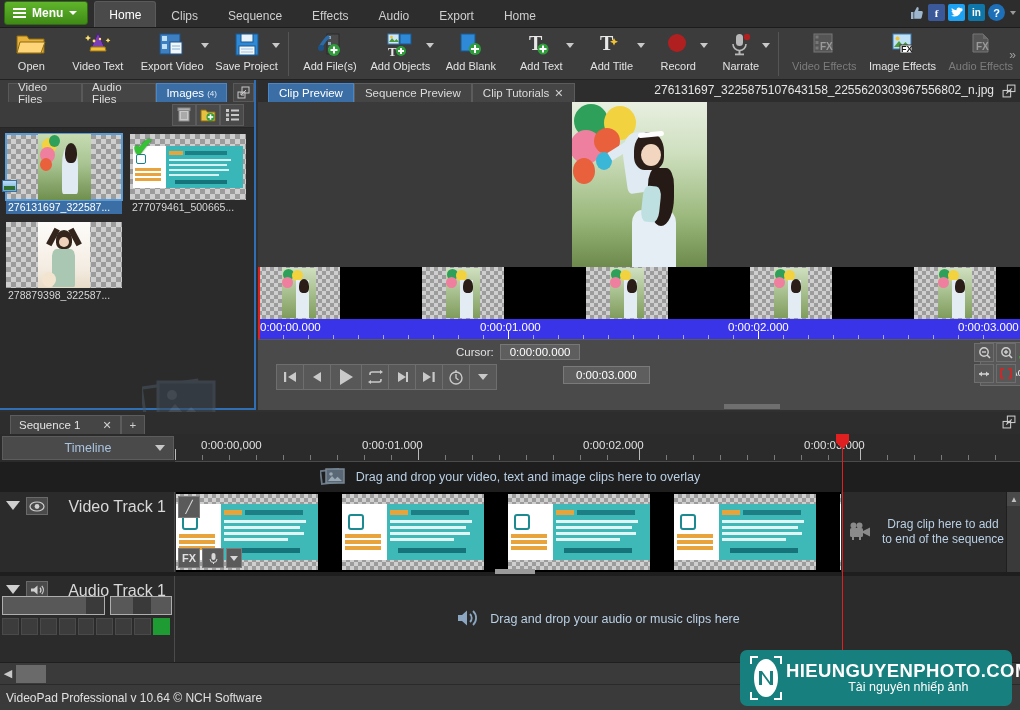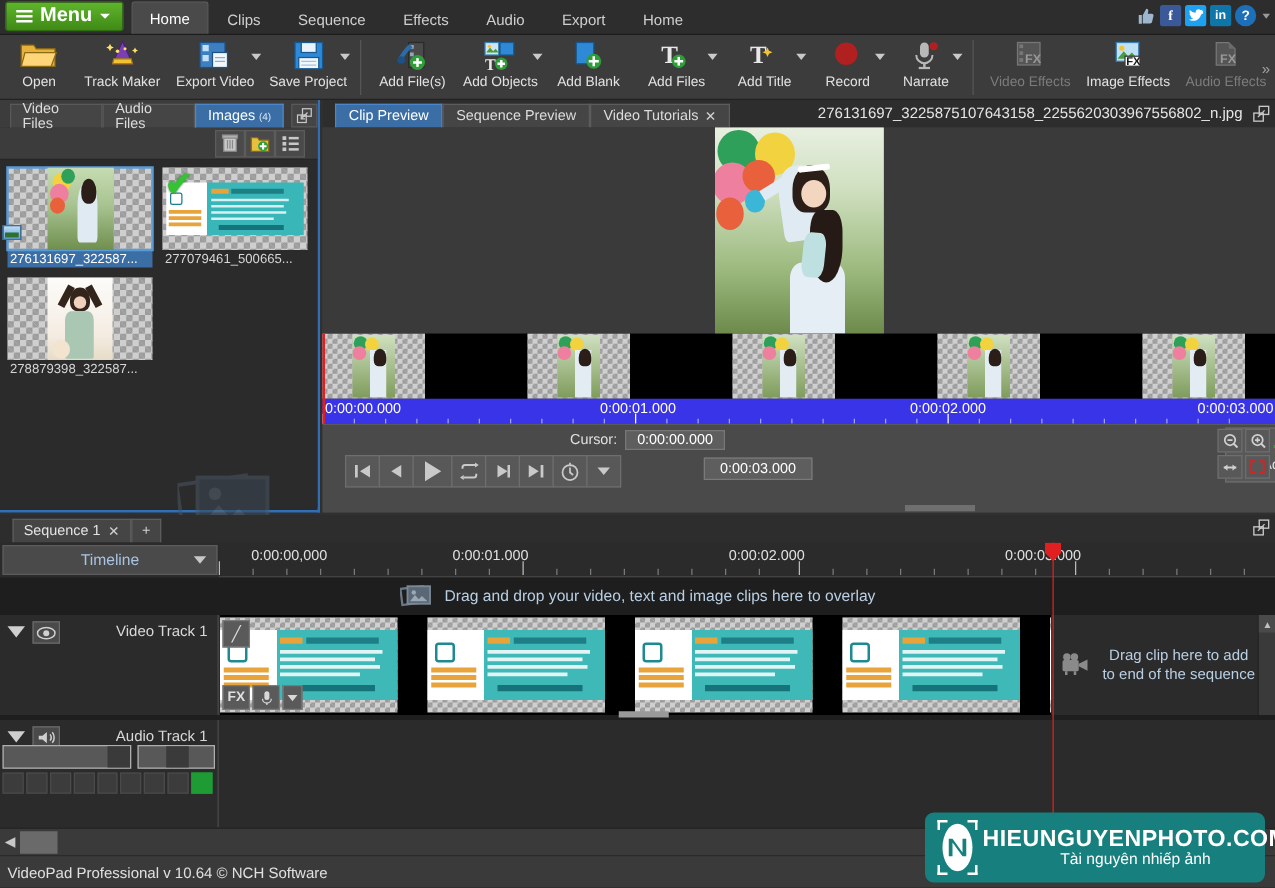--- a/index.html
+++ b/index.html
@@ -18,21 +18,21 @@
   .menubar {
     position: absolute; left:0; top:0; width:1020px; height:28px;
     background:#2d2d2d; border-bottom:1px solid #1c1c1c;
     display:flex; align-items:flex-end;
   }
   .menu-btn {
     margin-left:4px; margin-bottom:2px;
     height:24px; padding:0 10px 0 8px;
     background:linear-gradient(#5fb52b,#3f8a16);
     border:1px solid #2f6b10; border-radius:3px;
-    color:#fff; font-size:16px; font-weight:bold;
+    color:#fff; font-size:12px; font-weight:bold;
     display:flex; align-items:center; gap:6px;
   }
   .hamburger { display:inline-flex; flex-direction:column; gap:2px; }
   .hamburger i { display:block; width:13px; height:2px; background:#fff; }
   .caret-d { width:0;height:0;border-left:4px solid transparent;border-right:4px solid transparent;border-top:4px solid #fff; }
   .menu-tabs { display:flex; align-items:flex-end; height:28px; margin-left:6px; }
   .mtab {
     height:24px; padding:0 14px; display:flex; align-items:center;
     color:#cfcfcf; font-size:12px; border:1px solid transparent; border-bottom:none;
   }
@@ -149,21 +149,21 @@
   .grpbtn .gl { font-size:11px; color:#e2e2e2; margin-top:2px; }
   .zoomgrid { position:absolute; right:4px; top:3px; display:grid; grid-template-columns:20px 20px;
      grid-gap:2px; }
   .zb { width:20px; height:19px; background:#585858; border:1px solid #6e6e6e;
      display:flex; align-items:center; justify-content:center; color:#ddd; font-size:11px; }
   .sliderbar { position:absolute; left:466px; top:64px; width:56px; height:5px; background:#6f6f6f; }
 
   
   .seqtabs { position:absolute; left:0; top:412px; width:1020px; height:22px; background:#2d2d2d;
      display:flex; align-items:flex-end; padding-left:10px; }
-  .stab { height:19px; padding:0 8px; display:flex; align-items:center; gap:6px;
+  .stab { height:19px; padding:0 8px; display:flex; align-items:center; gap:22px;
      background:#454545; border:1px solid #5c5c5c; border-bottom:none; color:#e3e3e3; font-size:11.5px; }
   .stab.plus { padding:0 8px; color:#d0d0d0; }
   .seq-expand { position:absolute; right:4px; top:3px; }
 
   .tlheader { position:absolute; left:0; top:434px; width:1020px; height:28px; background:#2b2b2b; }
   .tl-mode { position:absolute; left:2px; top:2px; width:172px; height:24px; background:#4a4a4a;
      border:1px solid #5c5c5c; display:flex; align-items:center; justify-content:center; }
   .tl-mode span { color:#a9c3e0; font-size:12.5px; }
   .tl-mode .caret { position:absolute; right:8px; width:0;height:0;
      border-left:5px solid transparent;border-right:5px solid transparent;border-top:6px solid #c7c7c7;}
@@ -177,21 +177,21 @@
      display:flex; align-items:center; justify-content:center; gap:10px; }
   .overlay-row .txt { color:#b9cfe4; font-size:12.5px; }
 
   .vtrack { position:absolute; left:0; top:492px; width:1020px; height:80px; background:#2b2b2b; }
   .trk-head { position:absolute; left:0; top:0; width:175px; height:80px; background:#2b2b2b;
      border-right:1px solid #4b4b4b; }
   .trk-tri { position:absolute; left:6px; top:9px; width:0;height:0;
      border-left:7px solid transparent;border-right:7px solid transparent;border-top:9px solid #cfcfcf; }
   .trk-icon { position:absolute; left:26px; top:5px; width:22px; height:18px; background:#4a4a4a;
      border:1px solid #6a6a6a; display:flex; align-items:center; justify-content:center; }
-  .trk-name { position:absolute; right:8px; top:6px; font-size:12px; color:#d8d8d8; }
+  .trk-name { position:absolute; right:8px; top:6px; font-size:16px; color:#d8d8d8; }
   .vclips { position:absolute; left:176px; top:0; width:665px; height:80px; background:#000;
      display:flex; overflow:hidden; }
   .vclip { width:142px; height:76px; margin-top:2px; flex:0 0 auto; position:relative;
      background-image:
        linear-gradient(45deg,#9c9c9c 25%,transparent 25%,transparent 75%,#9c9c9c 75%),
        linear-gradient(45deg,#9c9c9c 25%,#cfcfcf 25%,#cfcfcf 75%,#9c9c9c 75%);
      background-size:8px 8px; background-position:0 0,4px 4px;
      display:flex; align-items:center; justify-content:center; }
   .vgap { width:24px; flex:0 0 auto; background:#000; }
   .infog { width:142px; height:56px; position:relative; overflow:hidden;
@@ -303,21 +303,21 @@
       <span class="ico">
         <svg width="28" height="26" viewBox="0 0 28 26">
             <path d="M14 2 22 20H6z" fill="#7b3fb5" stroke="#4d1f7d"></path>
             <path d="M7 16h14l1 4H6z" fill="#f2c230" stroke="#9c7a10"></path>
             <circle cx="10" cy="10" r="1.4" fill="#ffe06a"></circle>
             <circle cx="16" cy="8" r="1.2" fill="#ffe06a"></circle>
             <path d="M4 4l1 2 2 1-2 1-1 2-1-2-2-1 2-1z" fill="#ffe06a"></path>
             <path d="M24 7l.8 1.6 1.6.8-1.6.8-.8 1.6-.8-1.6-1.6-.8 1.6-.8z" fill="#ffe06a"></path>
           </svg>
       </span>
-      <span class="lbl">Track Maker</span>
+      <span class="lbl">Video Text</span>
     </div>
     <div class="rb w80">
       <span class="ico">
         <svg width="28" height="25" viewBox="0 0 28 25">
             <rect x="2" y="2" width="20" height="20" fill="#3d7fc1" stroke="#1d5289"></rect>
             <rect x="4" y="4" width="5" height="5" fill="#bfe0f5"></rect>
             <rect x="4" y="12" width="5" height="5" fill="#bfe0f5"></rect>
             <rect x="12" y="10" width="12" height="12" fill="#f2f7fb" stroke="#1d5289"></rect>
             <line x1="14" y1="14" x2="22" y2="14" stroke="#86b2d6"></line>
             <line x1="14" y1="17" x2="22" y2="17" stroke="#86b2d6"></line>
@@ -385,21 +385,21 @@
     </div>
     <div class="rb w72">
       <span class="ico">
         <svg width="26" height="25" viewBox="0 0 26 25">
             <text x="1" y="18" font-size="20" font-weight="bold" fill="#e8e8e8" font-family="Liberation Serif, serif">T</text>
             <circle cx="15" cy="17" r="5.5" fill="#2f9e3a"></circle>
             <rect x="14" y="13.5" width="2" height="7" fill="#fff"></rect>
             <rect x="11.5" y="16" width="7" height="2" fill="#fff"></rect>
           </svg>
       </span>
-      <span class="lbl">Add Files</span>
+      <span class="lbl">Add Text</span>
       <span class="dd"></span>
     </div>
     <div class="rb w72">
       <span class="ico">
         <svg width="26" height="25" viewBox="0 0 26 25">
             <text x="1" y="18" font-size="20" font-weight="bold" fill="#e8e8e8" font-family="Liberation Serif, serif">T</text>
             <path d="M15 6l1.2 2.6L19 9.8l-2.8 1.2L15 13.6l-1.2-2.6L11 9.8l2.8-1.2z" fill="#f2c230"></path>
           </svg>
       </span>
       <span class="lbl">Add Title</span>
@@ -582,21 +582,21 @@
 
   <div class="previewpanel">
     <div class="prev-tabs">
       <div class="ptab active">
         <span>Clip Preview</span>
       </div>
       <div class="ptab">
         <span>Sequence Preview</span>
       </div>
       <div class="ptab">
-        <span>Video Tutorials</span>
+        <span>Clip Tutorials</span>
         <span style="color:#cfcfcf;font-size:11px;">✕</span>
       </div>
     </div>
     <div class="prev-filename">276131697_3225875107643158_2255620303967556802_n.jpg</div>
     <div class="prev-expand">
       <svg width="14" height="14" viewBox="0 0 13 13">
           <rect x="5" y="1" width="7" height="6" fill="none" stroke="#c8c8c8"></rect>
           <rect x="1" y="6" width="7" height="6" fill="none" stroke="#c8c8c8"></rect>
           <path d="M9 4L4 9" stroke="#c8c8c8"></path>
         </svg>
@@ -1037,20 +1037,30 @@
       <div class="mcell"></div>
       <div class="mcell"></div>
       <div class="mcell"></div>
       <div class="mcell"></div>
       <div class="mcell"></div>
       <div class="mcell"></div>
       <div class="mcell"></div>
       <div class="mcell"></div>
       <div class="mcell on"></div>
     </div>
+    <div class="adrop">
+      <span>
+        <svg width="24" height="20" viewBox="0 0 24 20">
+            <path d="M2 7h4l5-4.5v15L6 13H2z" fill="#8aa6c0"></path>
+            <path d="M14 6a5.5 5.5 0 010 8" stroke="#8aa6c0" stroke-width="1.8" fill="none"></path>
+            <path d="M17 3a9.5 9.5 0 010 14" stroke="#8aa6c0" stroke-width="1.8" fill="none"></path>
+          </svg>
+      </span>
+      <span class="txt">Drag and drop your audio or music clips here</span>
+    </div>
   </div>
 
   <div class="tl-playhead" style="left:842px;">
     <div class="knob"></div>
   </div>
 
   <div class="hscroll">
     <div class="hs-arrow">◀</div>
     <div class="hs-thumb"></div>
   </div>

